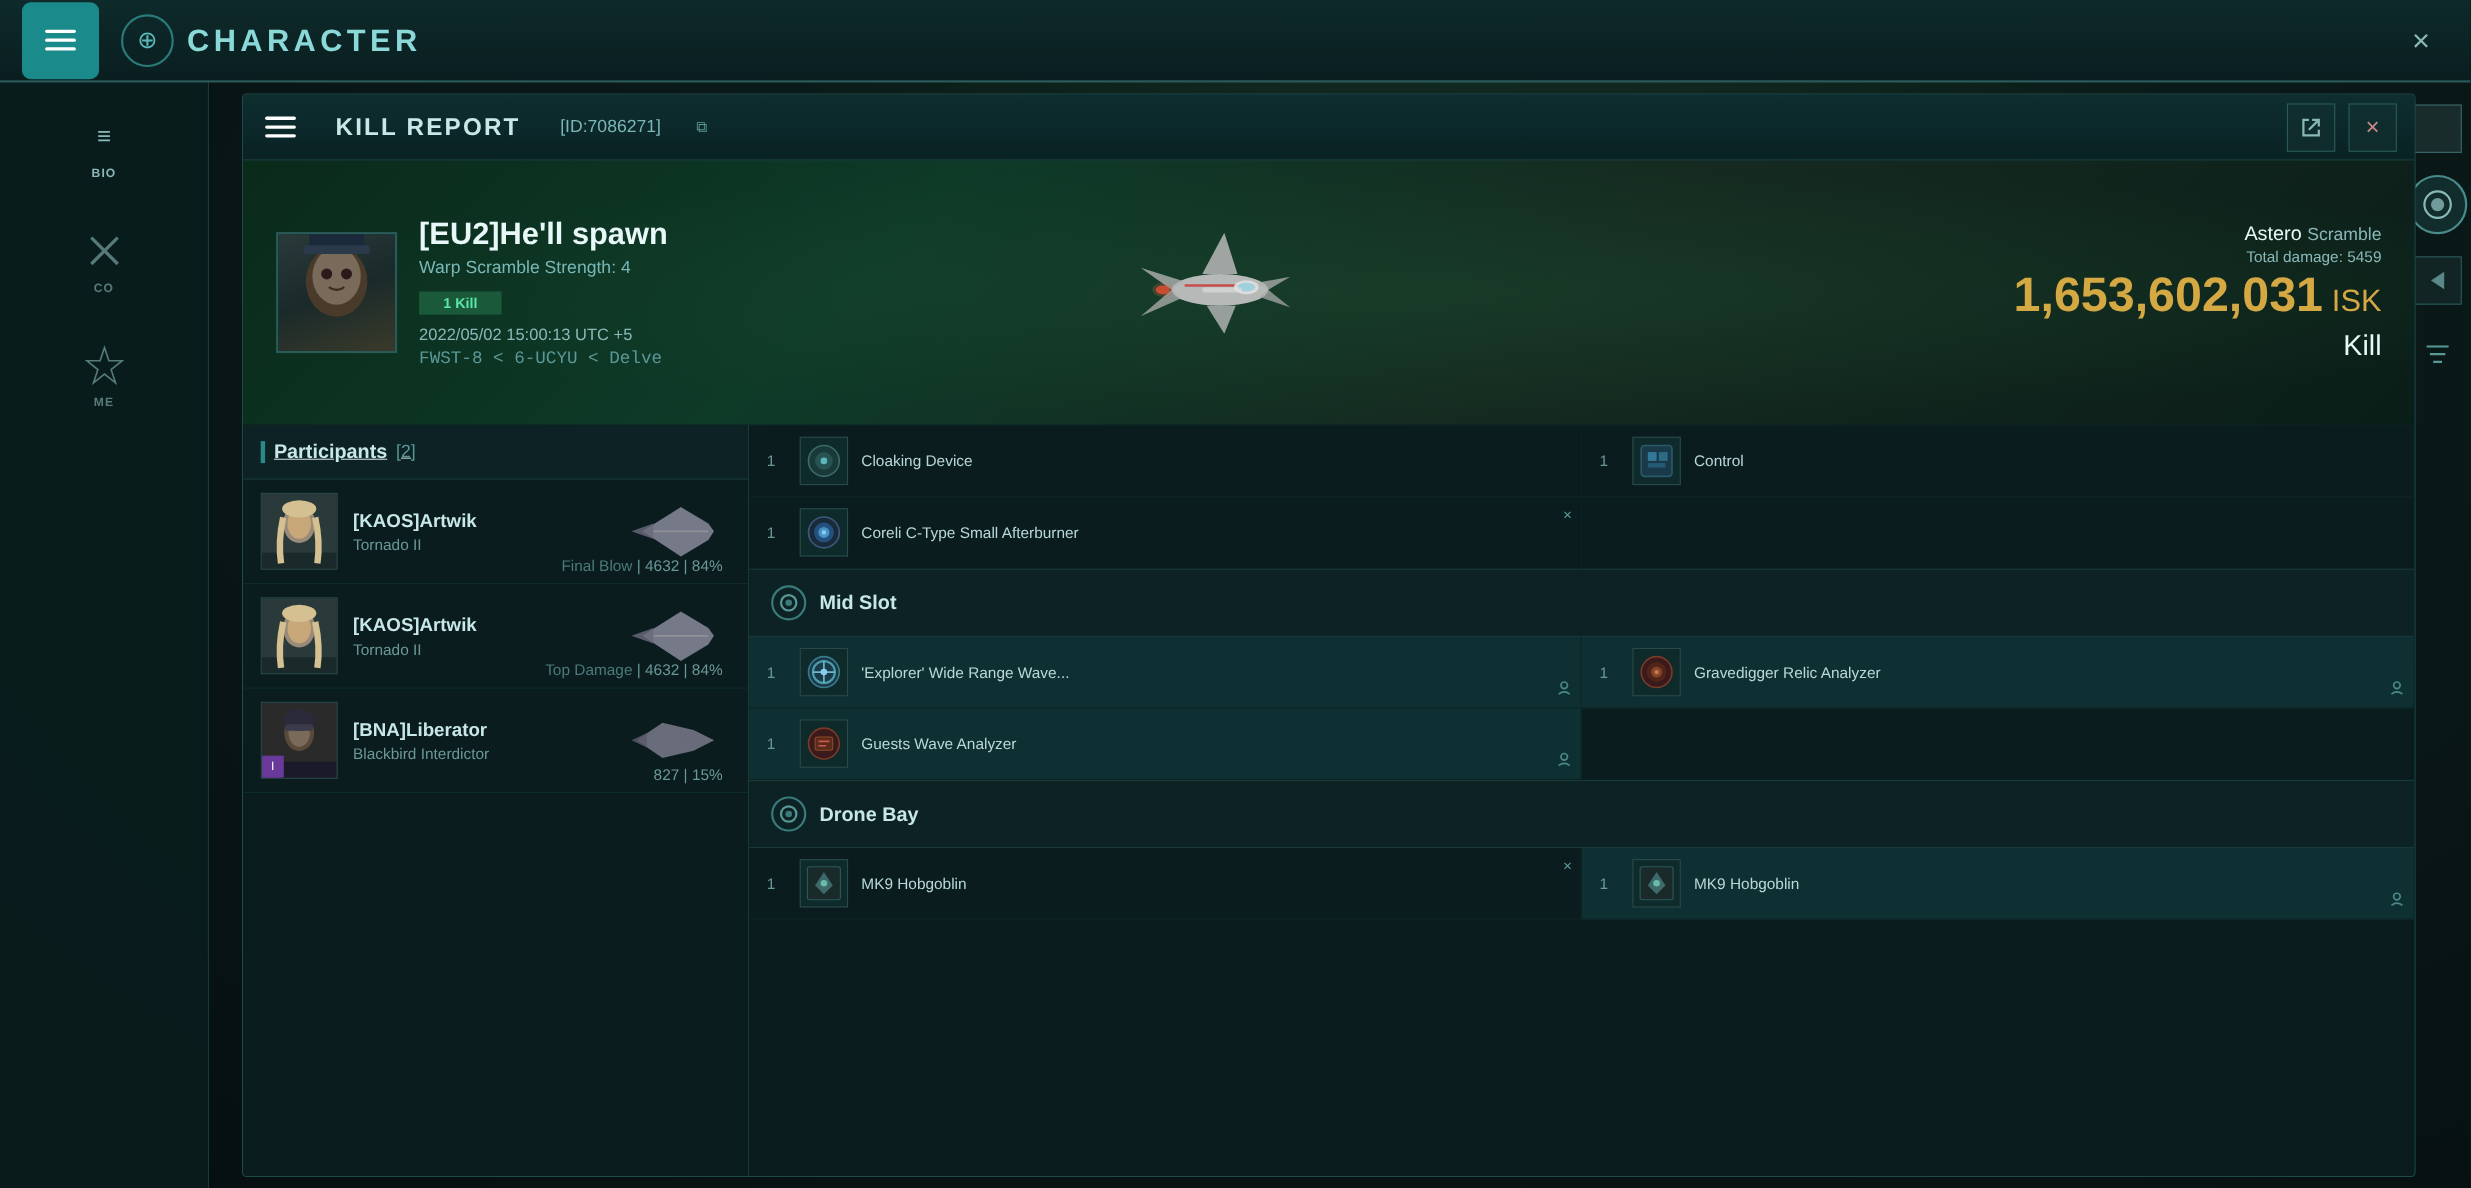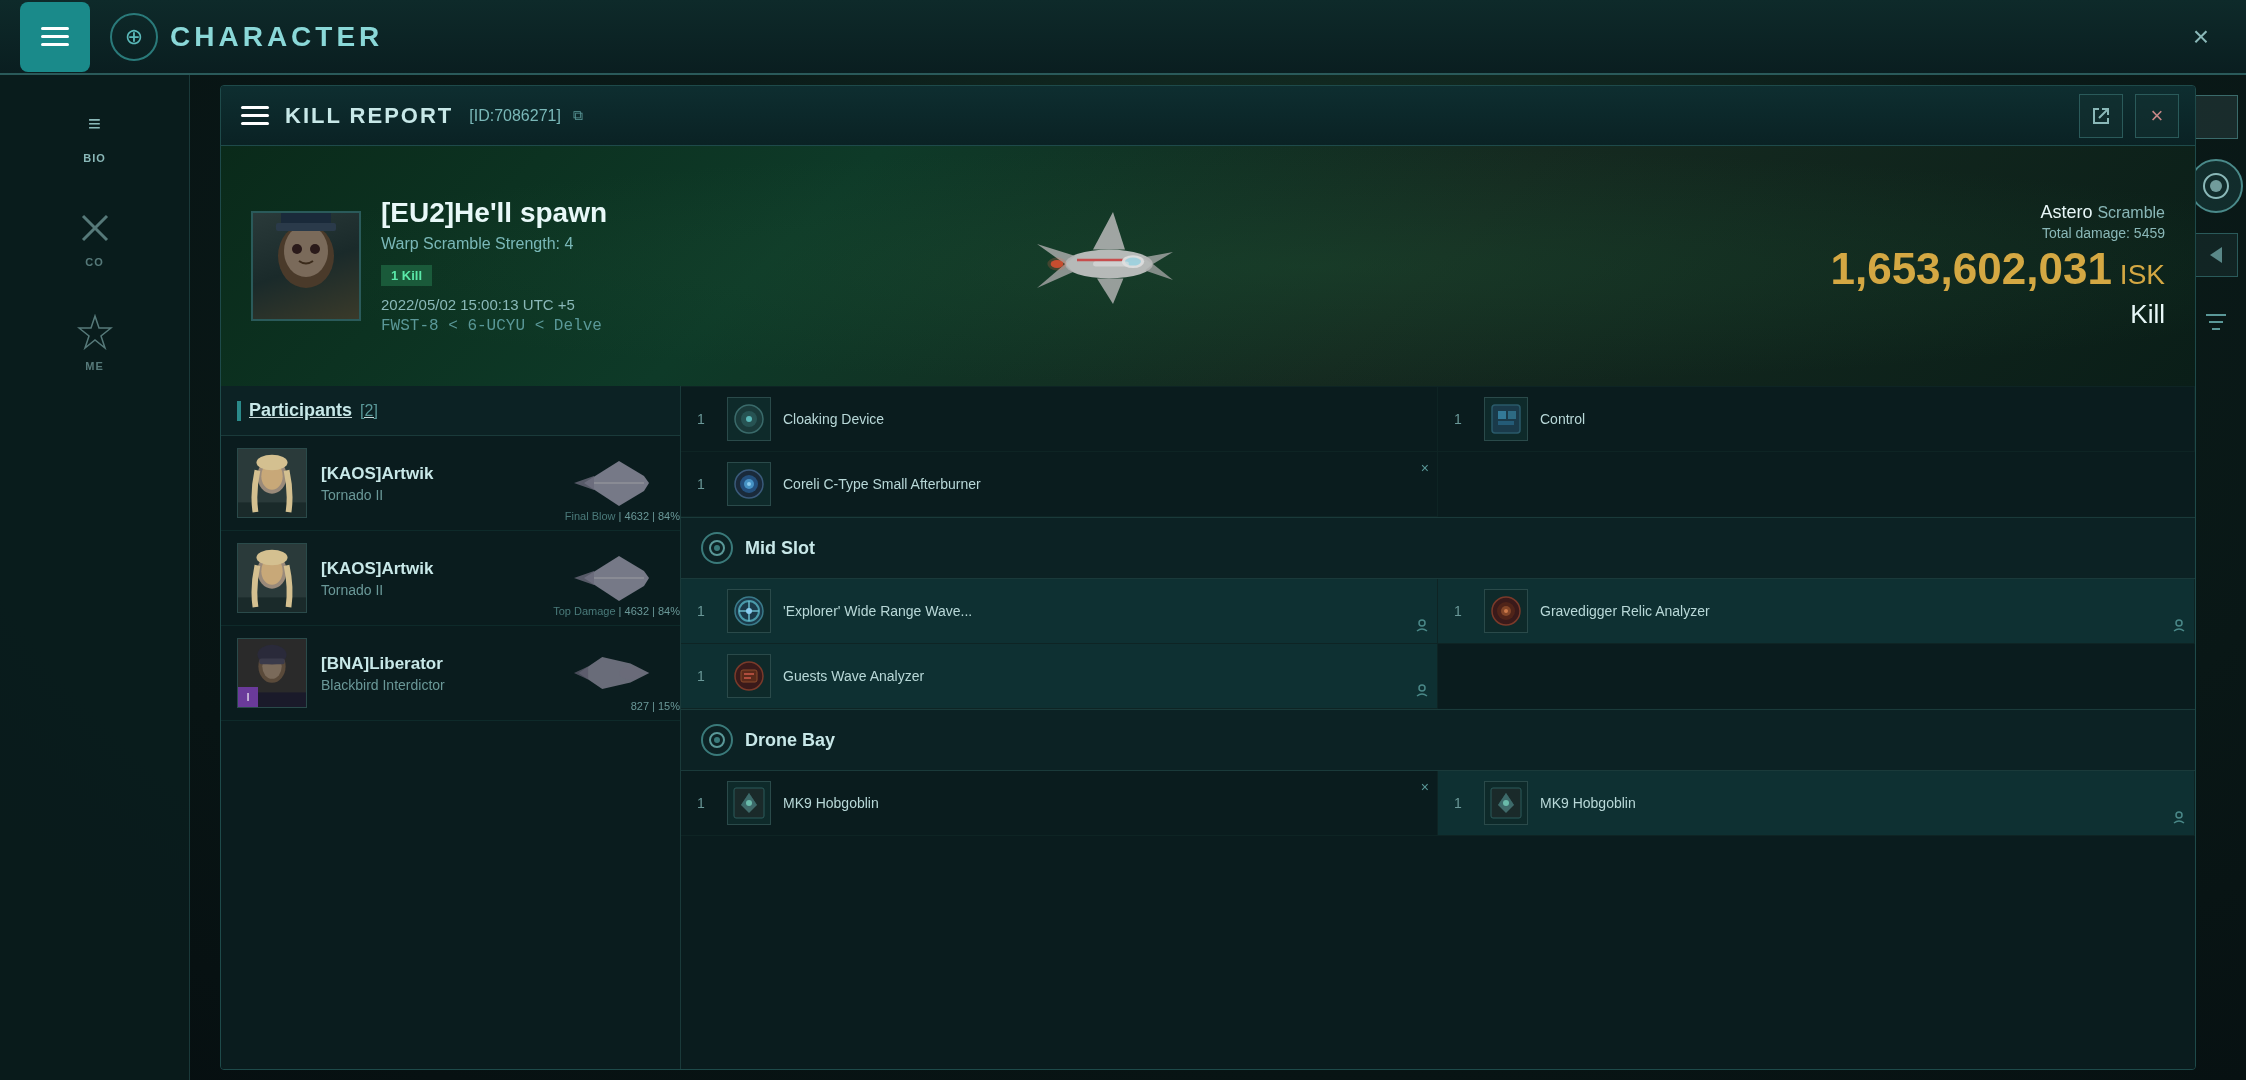--- a/index.html
+++ b/index.html
@@ -165,21 +165,21 @@
       overflow: hidden;
     }
 
     .modal-header {
       height: 60px;
       background: linear-gradient(180deg, #0e2e30 0%, #0a2224 100%);
       border-bottom: 1px solid #1e4a4a;
       display: flex;
       align-items: center;
       padding: 0 16px;
-      gap: 12px;
+      gap: 32px;
       flex-shrink: 0;
     }
 
     .modal-menu-btn {
       width: 36px;
       height: 36px;
       display: flex;
       align-items: center;
       justify-content: center;
       cursor: pointer;
@@ -283,21 +283,21 @@
       font-size: 16px;
       color: #7ab8b8;
       margin-bottom: 12px;
     }
 
     .kill-badge {
       display: inline-block;
       background: #1a5a3a;
       color: #5ae8a8;
       font-size: 13px;
-      padding: 3px 10px;
+      padding: 3px 22px;
       border-radius: 0;
       margin-bottom: 10px;
       font-weight: bold;
     }
 
     .kill-date {
       font-size: 15px;
       color: #8ab8b8;
       margin-bottom: 4px;
     }
@@ -470,22 +470,22 @@
       margin-left: auto;
       margin-right: 10px;
       display: flex;
       align-items: center;
       justify-content: center;
     }
 
     .participant-stats {
       position: absolute;
       bottom: 8px;
-      right: 0;
-      font-size: 11px;
+      right: 23px;
+      font-size: 14px;
       color: #6a9898;
     }
 
     .participant-stats .stat-label {
       color: #4a7a7a;
     }
 
     
     .fittings-panel {
       flex: 1;

